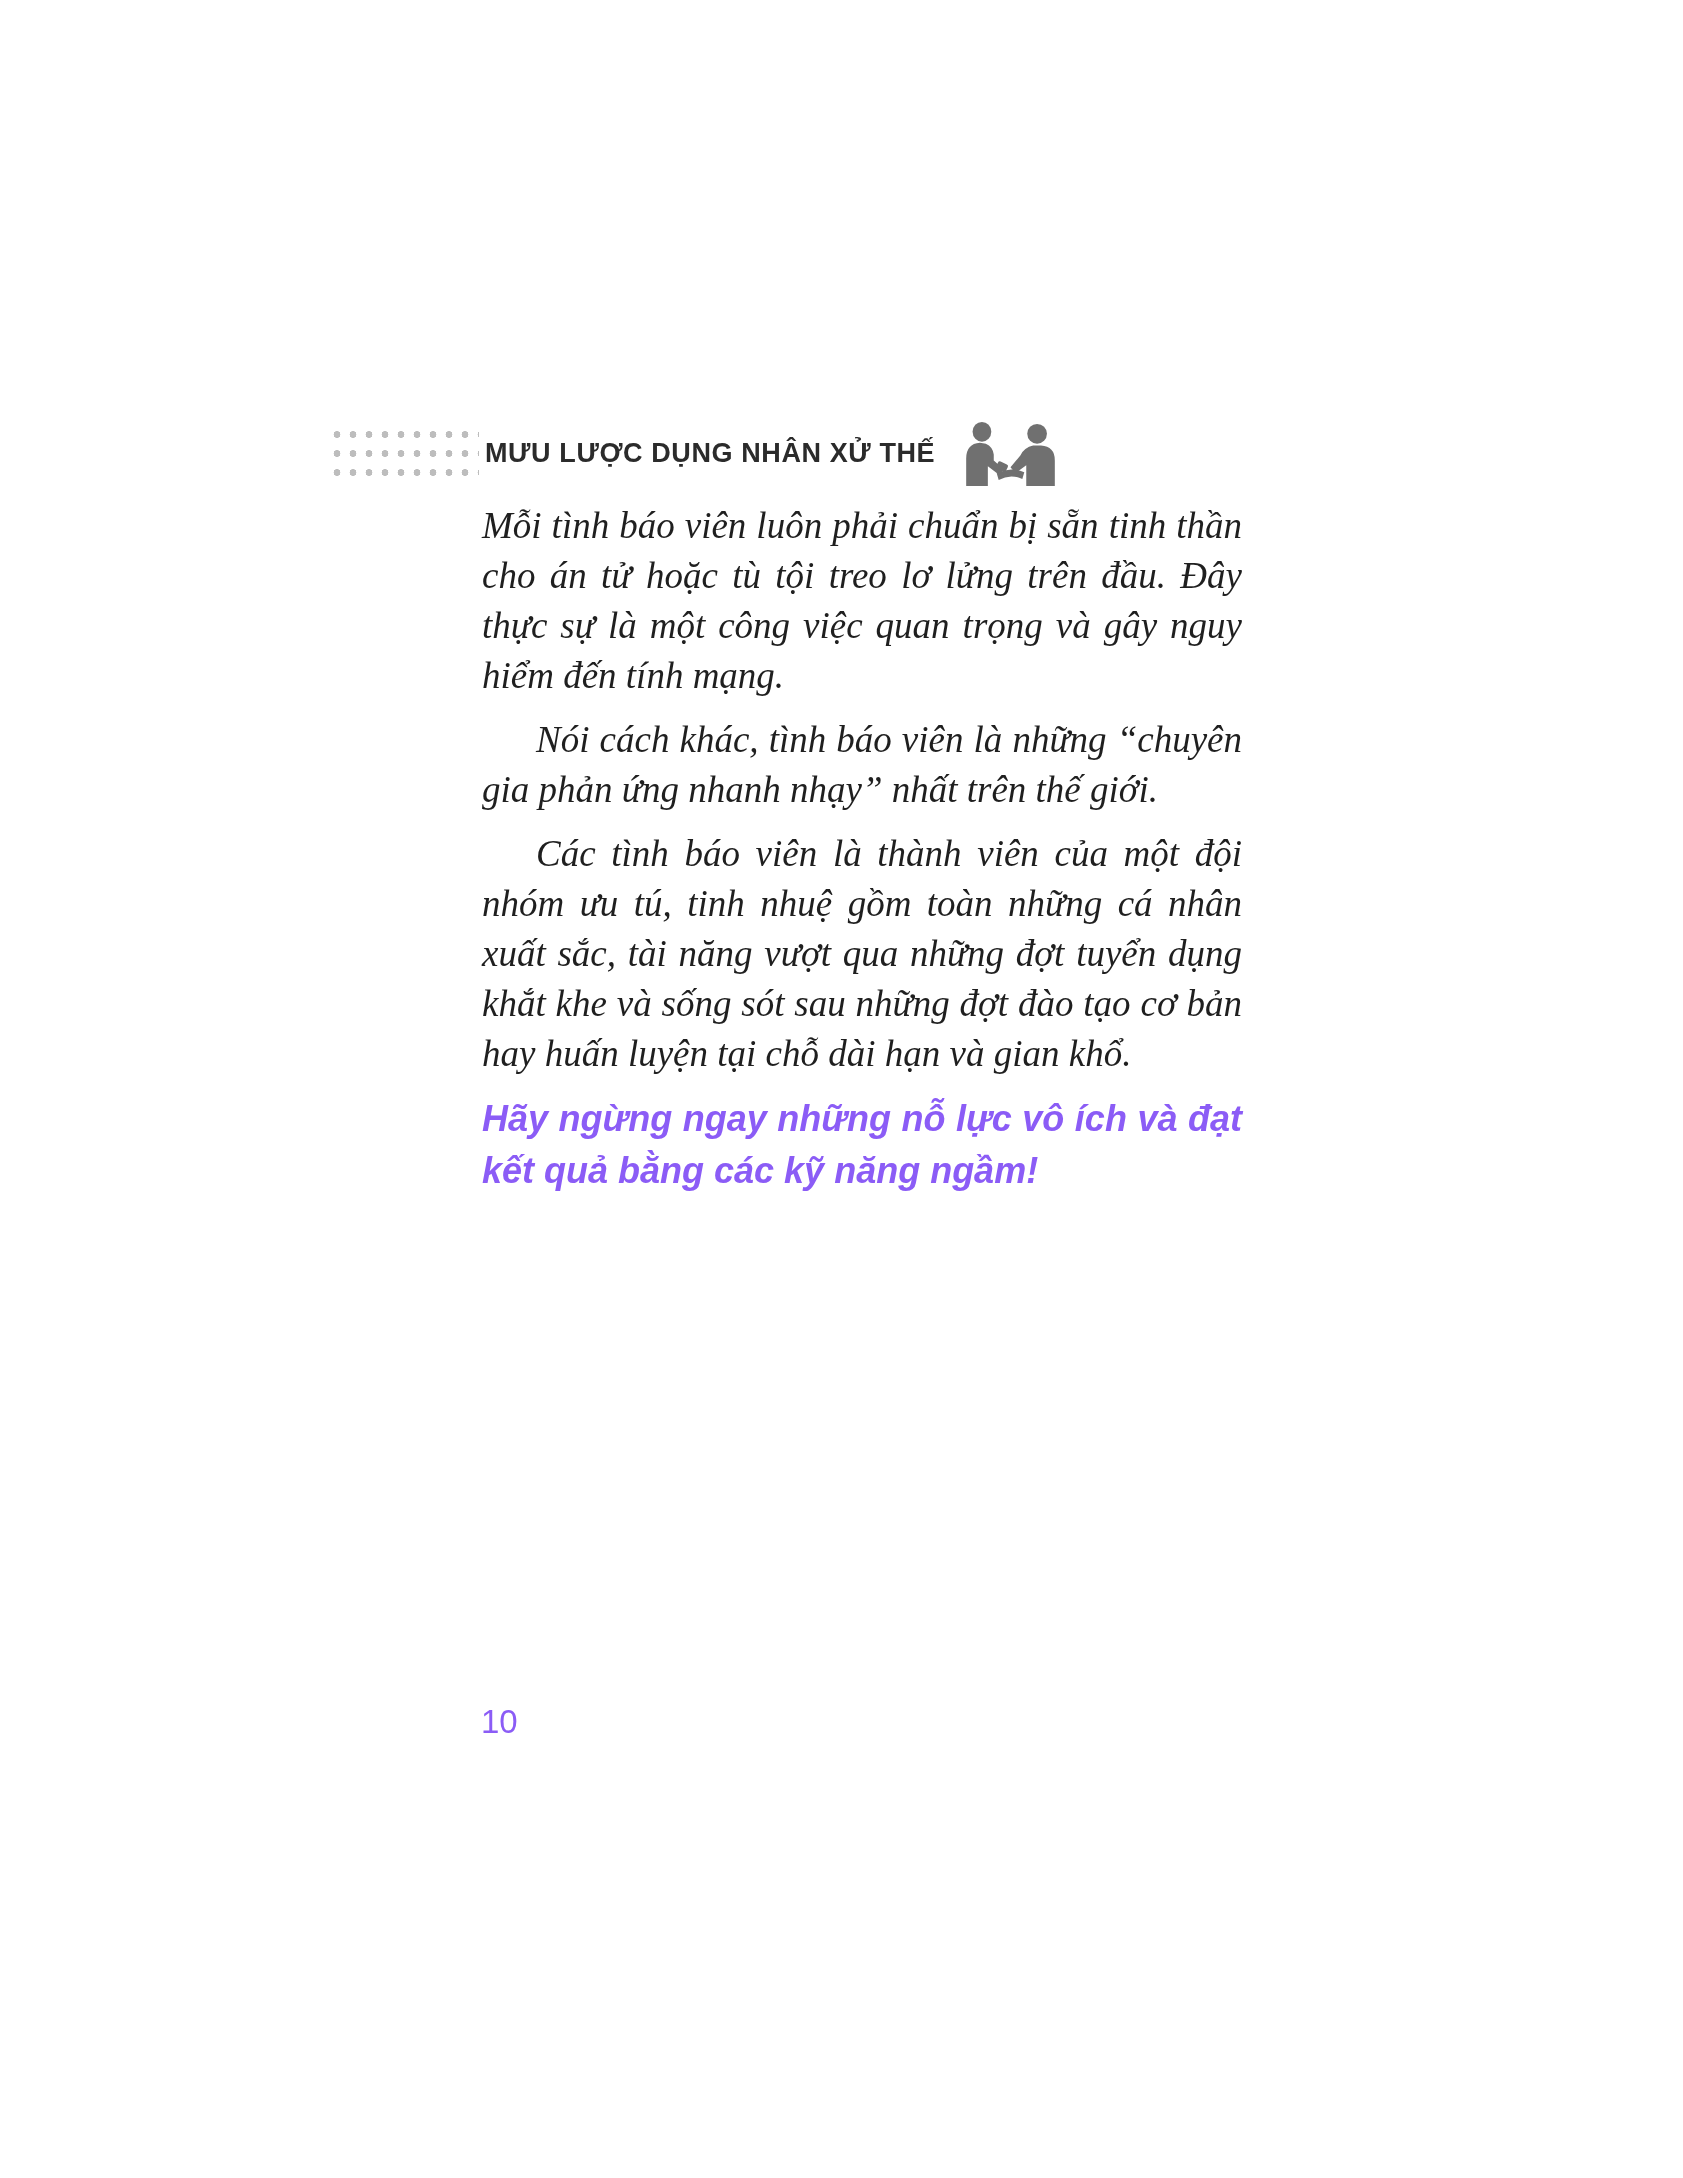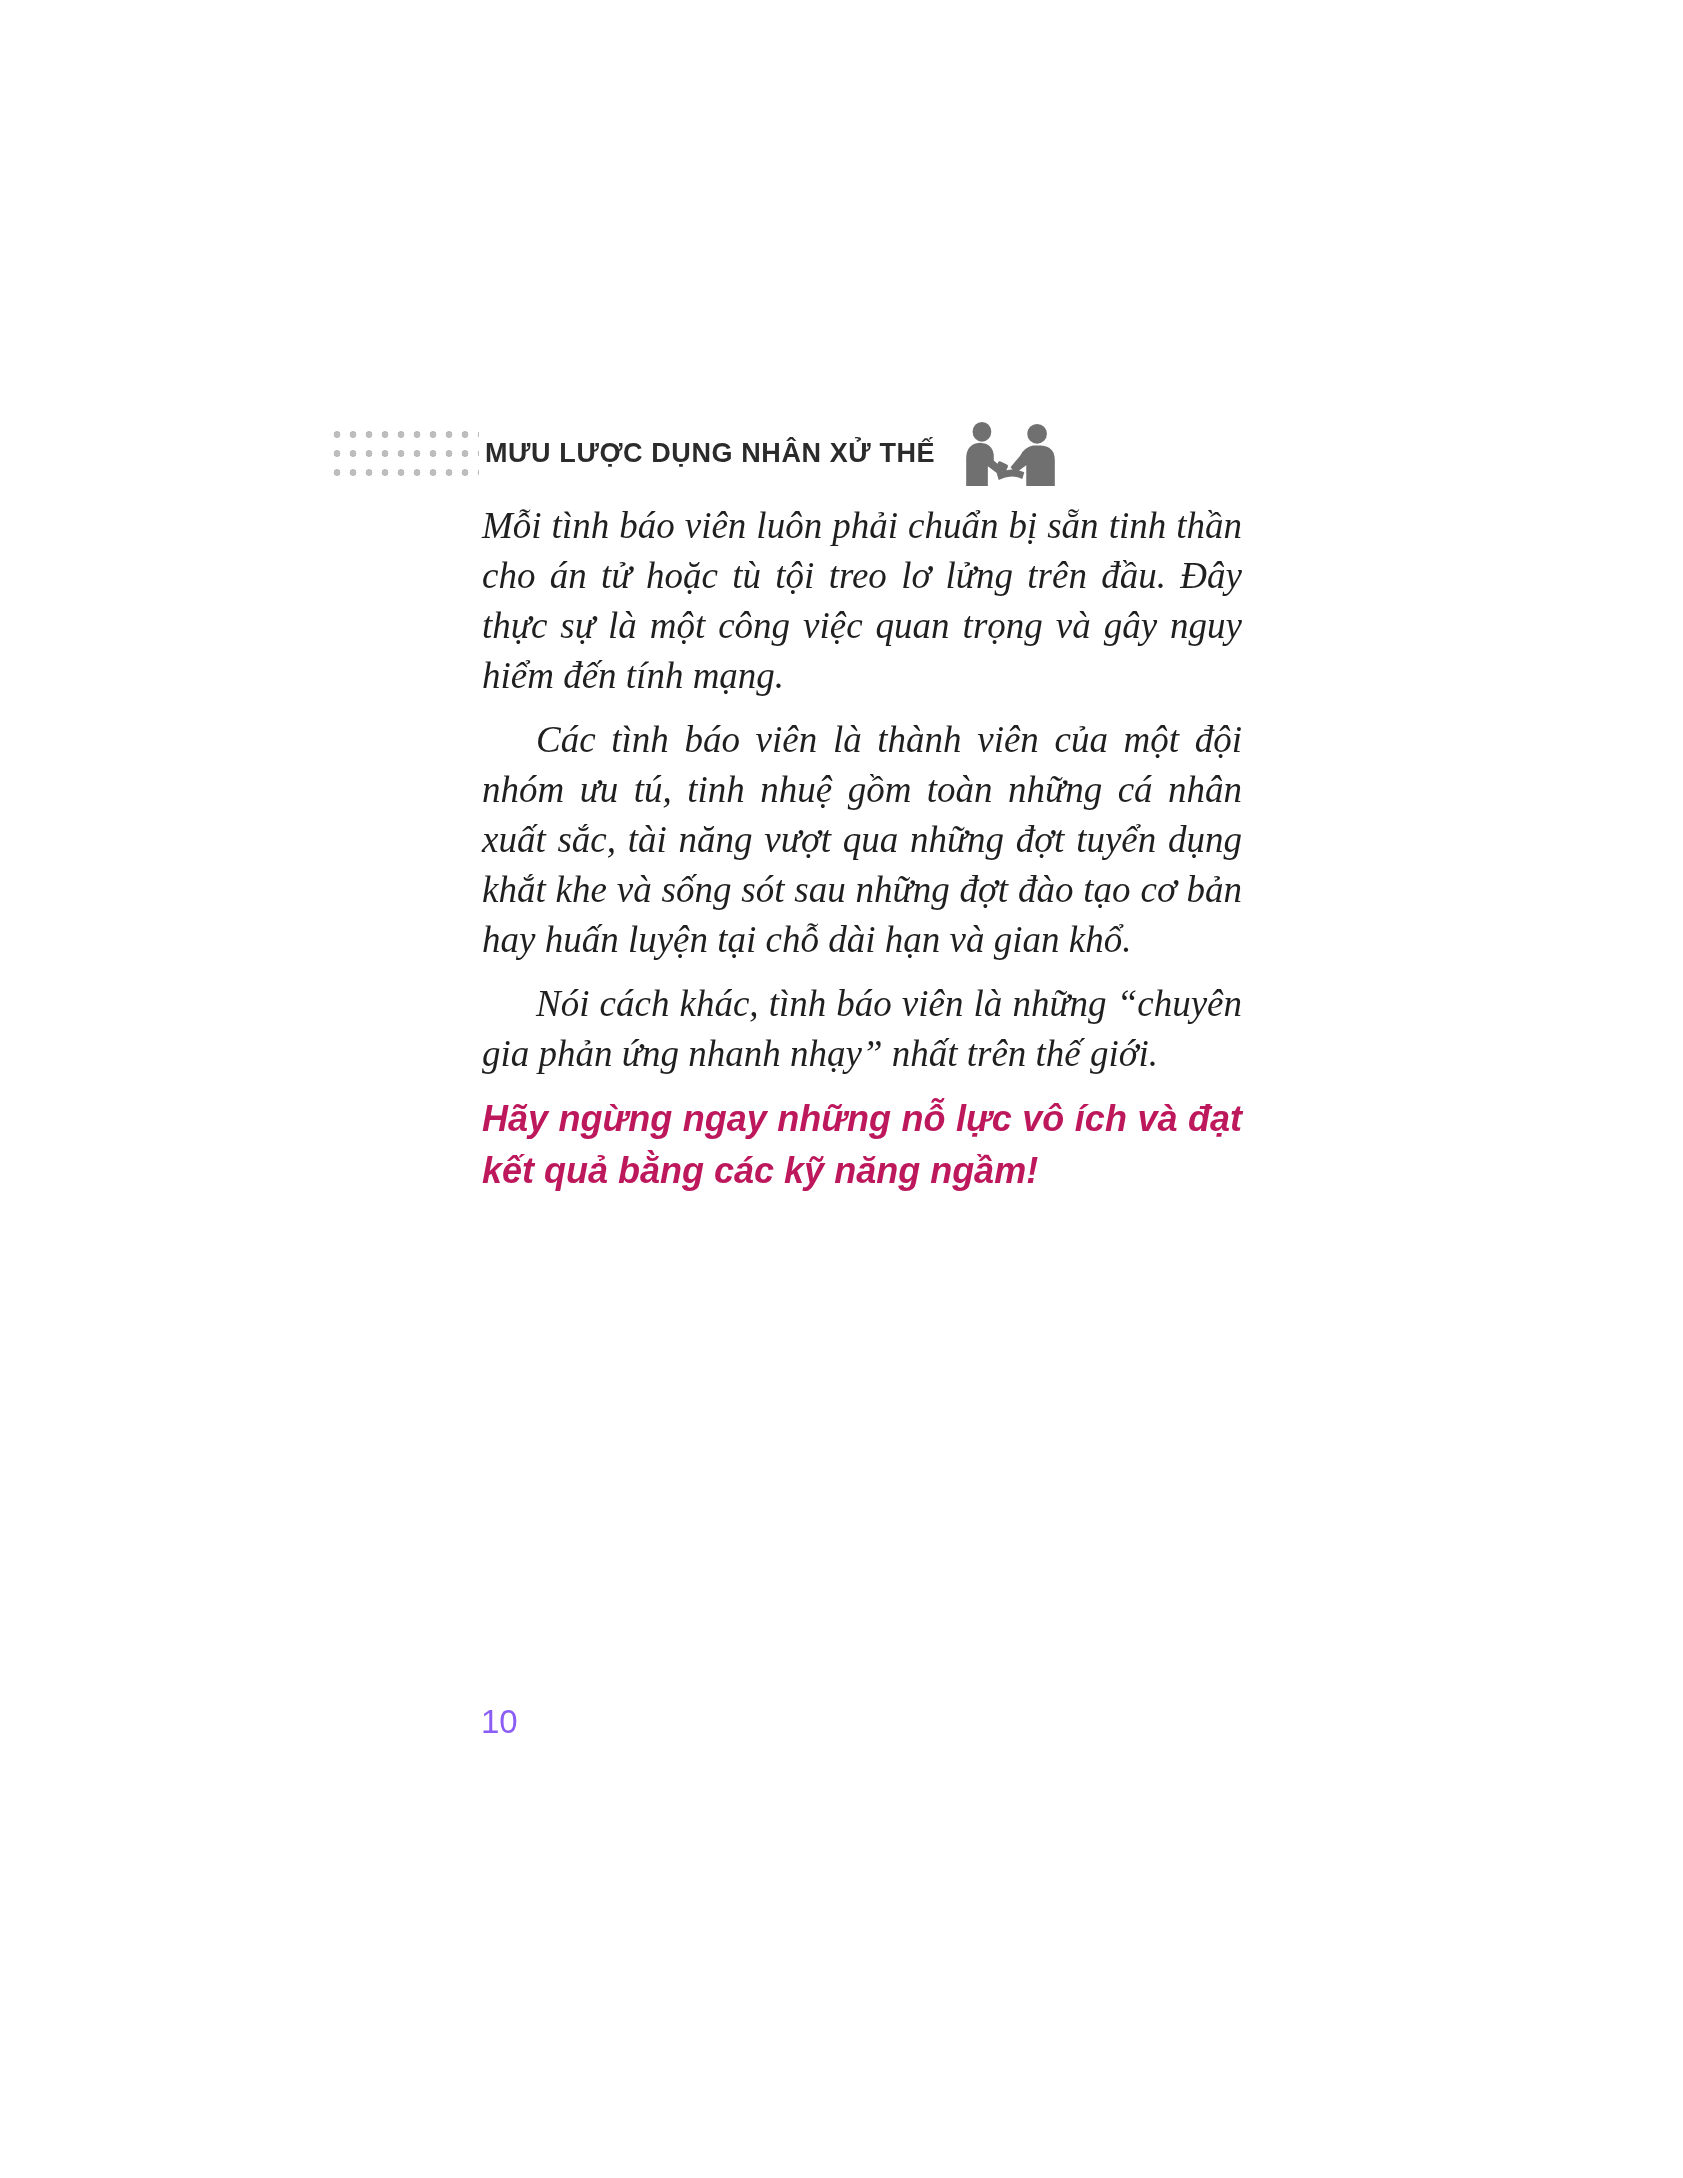--- a/index.html
+++ b/index.html
@@ -55,21 +55,21 @@
     text-align: justify;
     font-style: italic;
   }
   .para { margin: 0 0 14px 0; }
   .para.indent { text-indent: 54px; }
   .heading {
     font-family: "Liberation Sans", sans-serif;
     font-weight: 700;
     font-size: 36px;
     line-height: 52px;
-    color: #be185d;
+    color: #8b5cf6;
     margin: 7px 0 14px 0;
     text-align: justify;
   }
 
   .page-number {
     position: absolute;
     left: 481px;
     top: 1703px;
     font-family: "Liberation Sans", sans-serif;
     font-size: 33px;
@@ -91,21 +91,21 @@
         <rect x="38" y="42" width="11" height="8" rx="2" transform="rotate(25 43 46)"></rect>
         <circle cx="79" cy="13" r="10"></circle>
         <path d="M97 66 L97 40 Q97 26 83 25 L75 25 Q66 27 62 35 L52 47 L57 53 L68 45 L68 66 Z"></path>
         <path d="M38 53 Q52 46 66 52 L64 59 Q52 53 40 60 Z"></path>
       </svg>
     </div>
   </div>
 
   <div class="content">
     <p class="para">Mỗi tình báo viên luôn phải chuẩn bị sẵn tinh thần cho án tử hoặc tù tội treo lơ lửng trên đầu. Đây thực sự là một công việc quan trọng và gây nguy hiểm đến tính mạng.</p>
+    <p class="para indent">Nói cách khác, tình báo viên là những “chuyên gia phản ứng nhanh nhạy” nhất trên thế giới.</p>
     <p class="para indent">Các tình báo viên là thành viên của một đội nhóm ưu tú, tinh nhuệ gồm toàn những cá nhân xuất sắc, tài năng vượt qua những đợt tuyển dụng khắt khe và sống sót sau những đợt đào tạo cơ bản hay huấn luyện tại chỗ dài hạn và gian khổ.</p>
-    <p class="para indent">Nói cách khác, tình báo viên là những “chuyên gia phản ứng nhanh nhạy” nhất trên thế giới.</p>
     <p class="heading">Hãy ngừng ngay những nỗ lực vô ích và đạt kết quả bằng các kỹ năng ngầm!</p>
   </div>
 
   <div class="page-number">10</div>
 
 </div>
 
 
 </body></html>

